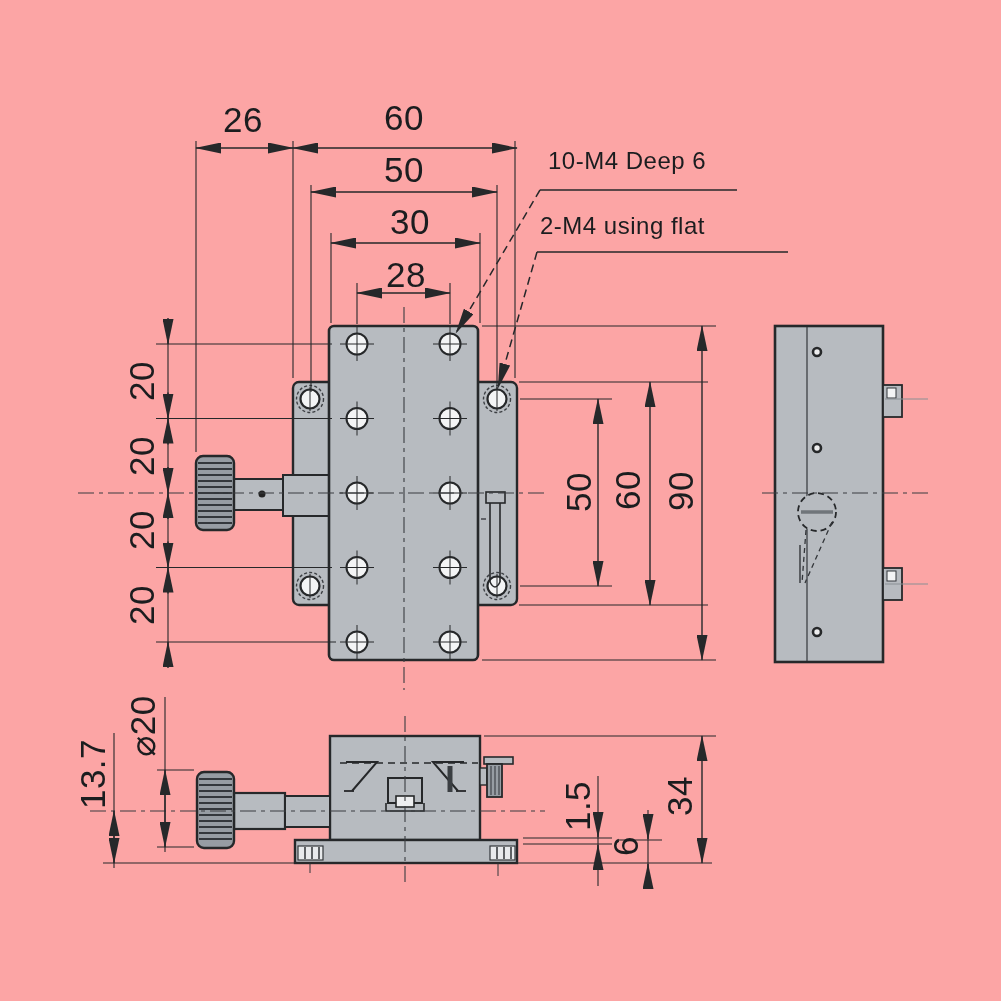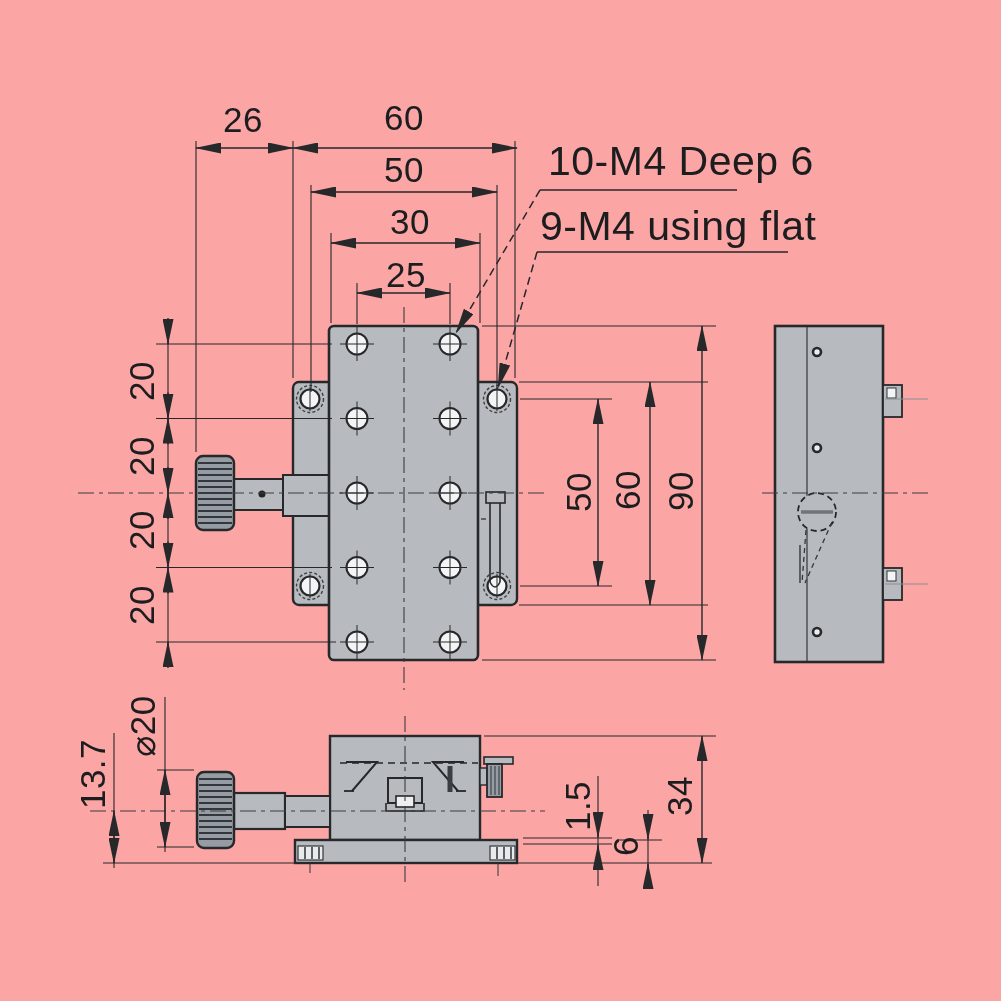--- a/index.html
+++ b/index.html
@@ -9,21 +9,21 @@
   }
   #linework{position:absolute;left:0;top:0;}
   .lbl{
     position:absolute;white-space:nowrap;color:#1b1d1f;
     font-size:35px;line-height:1;transform:translate(-50%,-50%);
     letter-spacing:0.5px;
   }
   .rot{transform:translate(-50%,-50%) rotate(-90deg);}
   .callout{
     position:absolute;white-space:nowrap;color:#1b1d1f;
-    font-size:41px;line-height:1;transform:translate(0,-50%);
+    font-size:24px;line-height:1;transform:translate(0,-50%);
     letter-spacing:0.5px;
   }
 </style>
 </head>
 <body>
 
 <div id="canvas">
 
 <svg id="linework" width="1001" height="1001" viewBox="0 0 1001 1001">
   <defs>
@@ -293,34 +293,34 @@
     <line x1="537" y1="252" x2="788" y2="252" stroke-width="1.5"></line>
     <line x1="540" y1="190" x2="456" y2="333" stroke-width="1.5" stroke-dasharray="8 5" marker-end="url(#arr)"></line>
     <line x1="537" y1="252" x2="498" y2="388" stroke-width="1.5" stroke-dasharray="8 5" marker-end="url(#arr)"></line>
   </g>
 </svg>
 
 <div class="lbl" style="left:243px;top:119px">26</div>
 <div class="lbl" style="left:404px;top:117px">60</div>
 <div class="lbl" style="left:404px;top:169px">50</div>
 <div class="lbl" style="left:410px;top:221px">30</div>
-<div class="lbl" style="left:406px;top:274px">25</div>
+<div class="lbl" style="left:406px;top:274px">28</div>
 
 <div class="lbl rot" style="left:141px;top:381px">20</div>
 <div class="lbl rot" style="left:141px;top:456px">20</div>
 <div class="lbl rot" style="left:141px;top:530px">20</div>
 <div class="lbl rot" style="left:141px;top:605px">20</div>
 
 <div class="lbl rot" style="left:578px;top:492px">50</div>
 <div class="lbl rot" style="left:627px;top:490px">60</div>
 <div class="lbl rot" style="left:680px;top:491px">90</div>
 
 <div class="lbl rot" style="left:92px;top:774px">13.7</div>
 <div class="lbl rot" style="left:142px;top:726px">⌀20</div>
 
 <div class="lbl rot" style="left:577px;top:806px">1.5</div>
 <div class="lbl rot" style="left:625px;top:846px">6</div>
 <div class="lbl rot" style="left:679px;top:796px">34</div>
 
 <div class="callout" style="left:548px;top:161px">10-M4 Deep 6</div>
-<div class="callout" style="left:540px;top:226px">9-M4 using flat</div>
+<div class="callout" style="left:540px;top:226px">2-M4 using flat</div>
 
 </div>
 
 </body></html>

